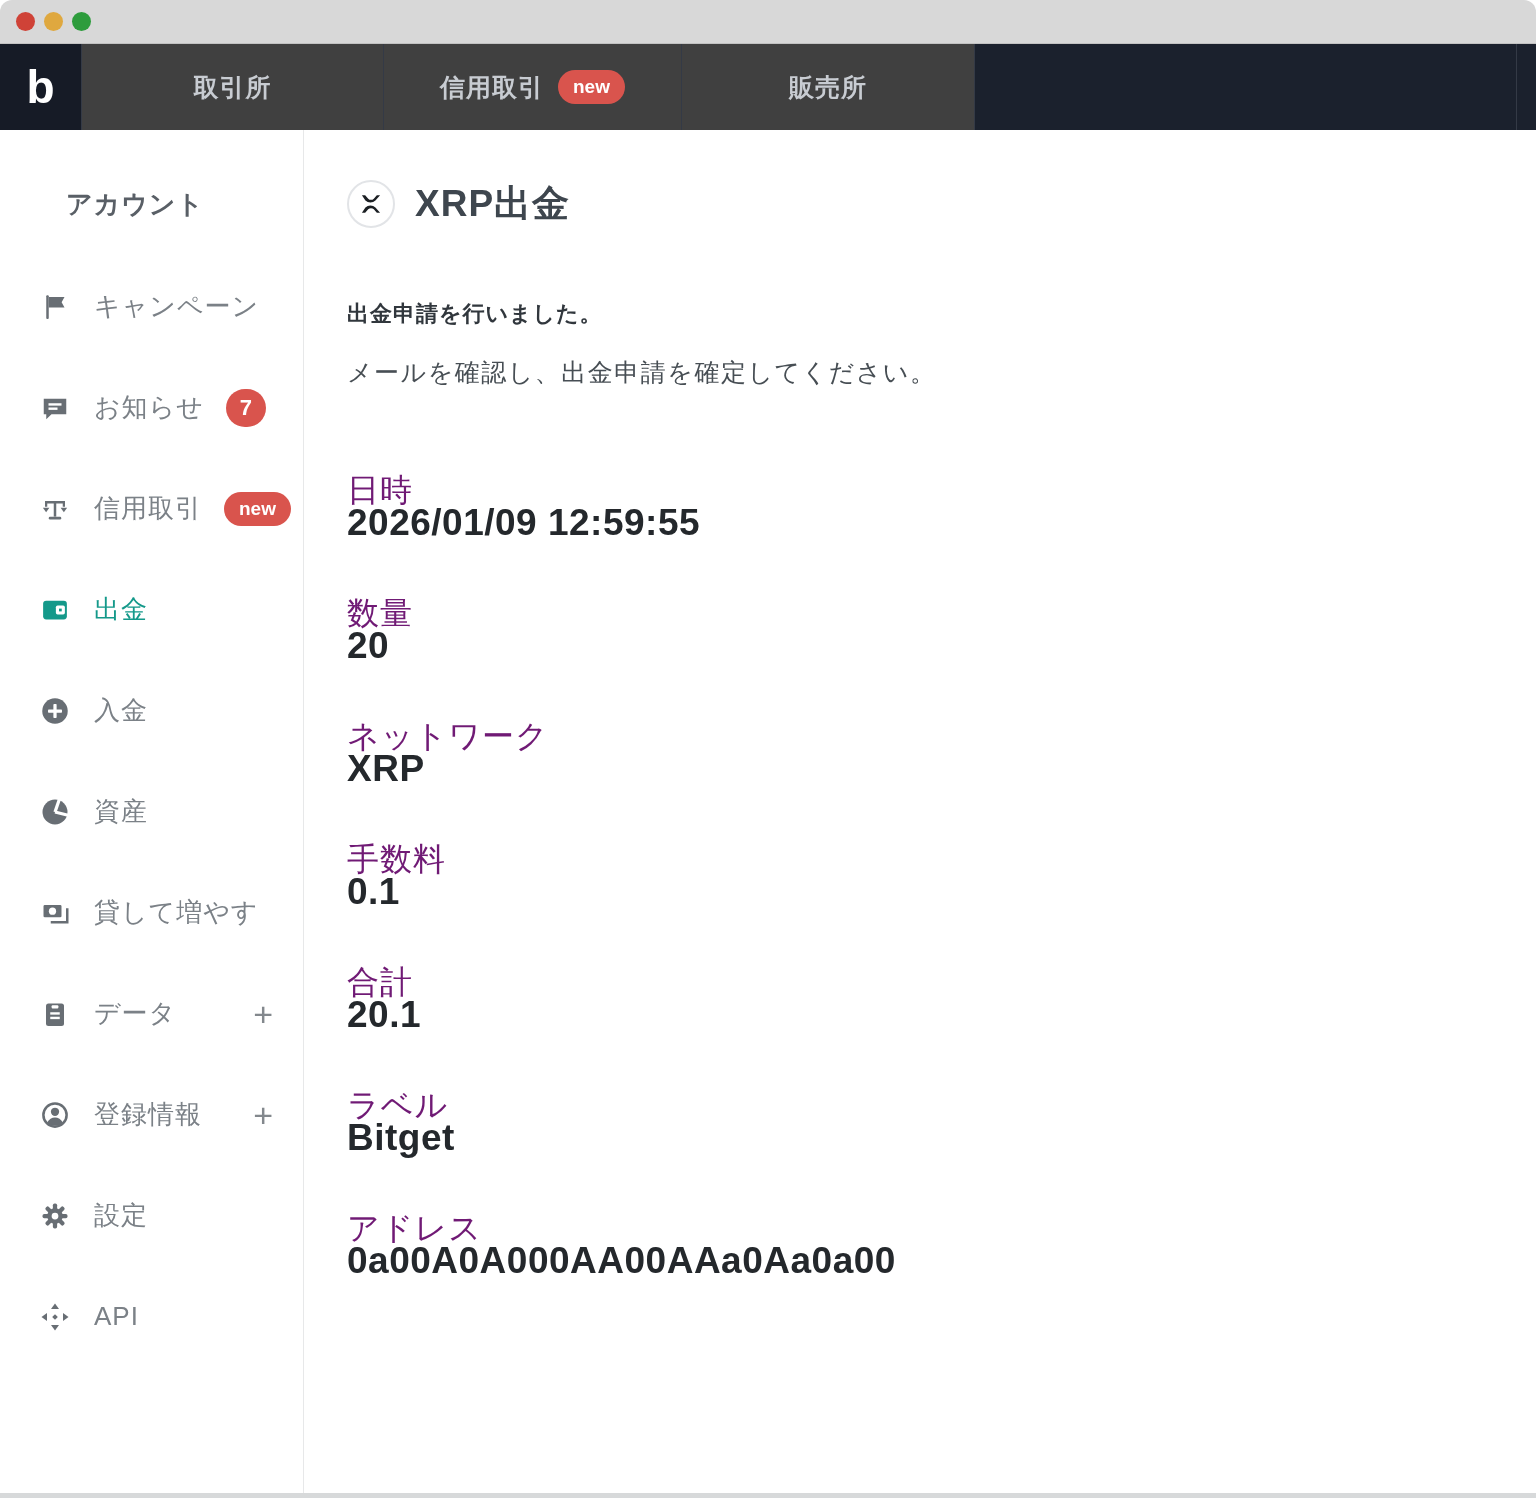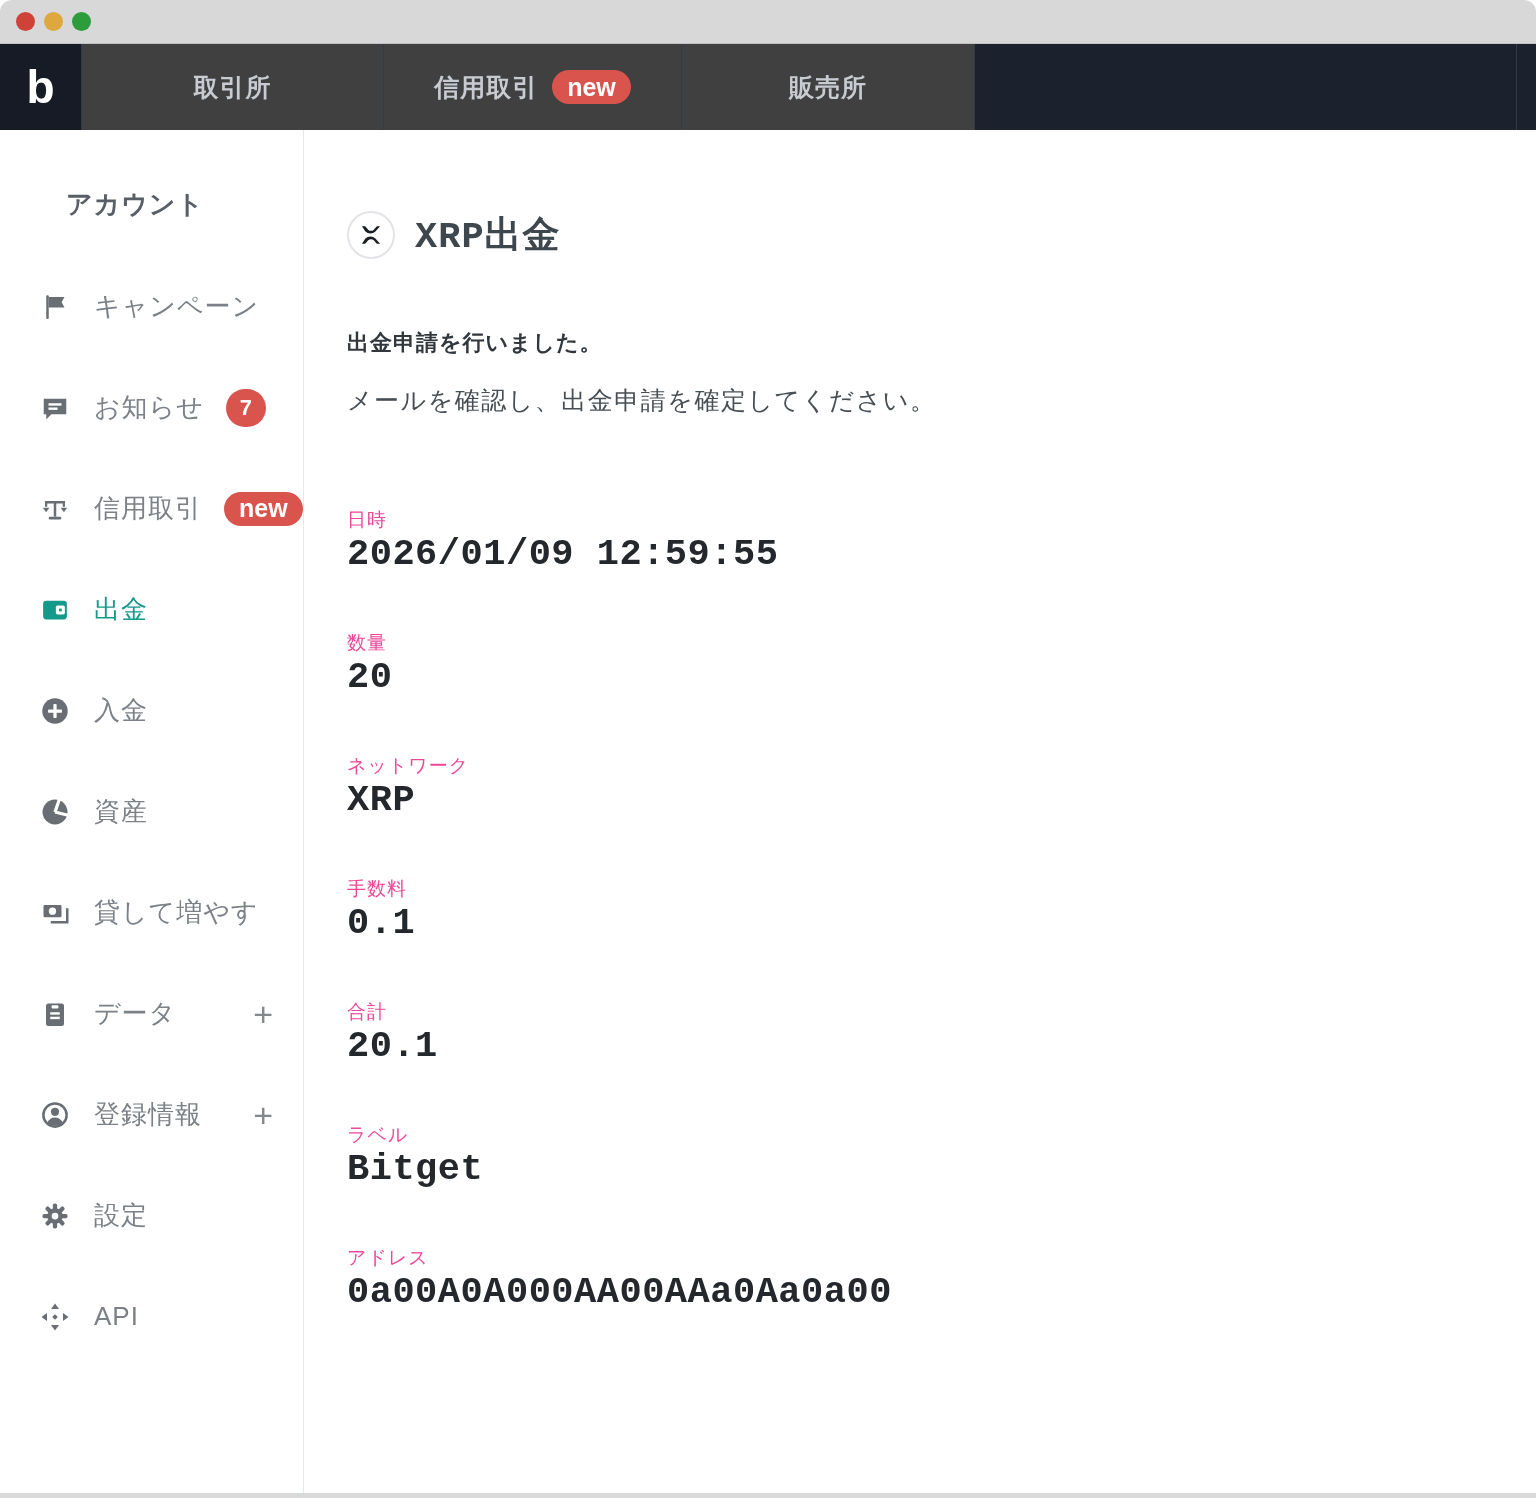--- a/index.html
+++ b/index.html
@@ -28,21 +28,21 @@
     background:#404040; border-right:1px solid #343a46;
     display:flex; align-items:center; justify-content:center; gap:14px;
     color:#c8ccd2; font-size:25px; font-weight:700; letter-spacing:1px; cursor:pointer;
   }
   .nav-tab.t1{ width:302px; } .nav-tab.t2{ width:298px; } .nav-tab.t3{ width:293px; }
   .nav-fill{ flex:1; background:#1b212d; border-right:1px solid #343a46; }
   .nav-fill-end{ width:19px; background:#1b212d; }
   .pill{
     background:#d9544d; color:#fff; border-radius:17px; height:34px;
     display:inline-flex; align-items:center; padding:0 15px;
-    font-size:25px; font-weight:700; letter-spacing:0;
+    font-size:19px; font-weight:700; letter-spacing:0;
   }
   
   .content{ display:flex; height:1368px; }
   .sidebar{
     width:304px; border-right:1px solid #e7e8e9; background:#fff; flex-shrink:0;
   }
   .sb-heading{
     margin:56px 0 0 66px; line-height:36px;
     font-size:26px; font-weight:700; color:#595f66; letter-spacing:1px;
   }
@@ -58,33 +58,33 @@
   .num-badge{
     margin-left:22px; min-width:40px; height:38px; border-radius:19px; background:#d9544d;
     color:#fff; font-size:22px; font-weight:700;
     display:inline-flex; align-items:center; justify-content:center; padding:0 6px;
   }
   .sb-pill{ margin-left:22px; }
   .sb-plus{
     margin-left:auto; margin-right:30px; color:#83888d; font-size:34px; font-weight:200; line-height:1;
   }
   
-  .main{ flex:1; padding:80px 40px 0 43px; position:relative;font-family:Liberation Mono, monospace; }
+  .main{ flex:1; padding:49px 40px 0 43px; position:relative; }
   .title-row{ display:flex; align-items:center; gap:20px; height:50px; }
   .coin-circle{
     width:48px; height:48px; border-radius:50%; border:2px solid #e2e4e7; background:#fff;
     display:flex; align-items:center; justify-content:center; flex-shrink:0;
   }
   .coin-circle svg{ width:28px; height:28px; display:block; }
   .page-title{ font-size:37px; font-weight:700; color:#3e464e; letter-spacing:1px; }
   .msg-title{ margin-top:70px; font-size:22px; font-weight:700; color:#31373d; line-height:30px; letter-spacing:1px; }
   .msg-body{ margin-top:28px; font-size:25px; color:#474e54; line-height:30px; letter-spacing:1.5px; }
   .fields{ margin-top:88px; }
   .field + .field{ margin-top:57px; }
-  .field .f-label{ font-size:19px; color:#ec4899; line-height:30px; letter-spacing:1px; }
+  .field .f-label{ font-size:32px; color:#701a75; line-height:30px; letter-spacing:1px; }
   .field .f-value{
     font-size:37px; font-weight:700; color:#24282c; line-height:36px; letter-spacing:0.5px;
   }
   
   .bottom-strip{
     position:absolute; left:0; right:0; bottom:0; height:5px; background:#d7d9da;
   }
 </style>
 </head>
 <body>

